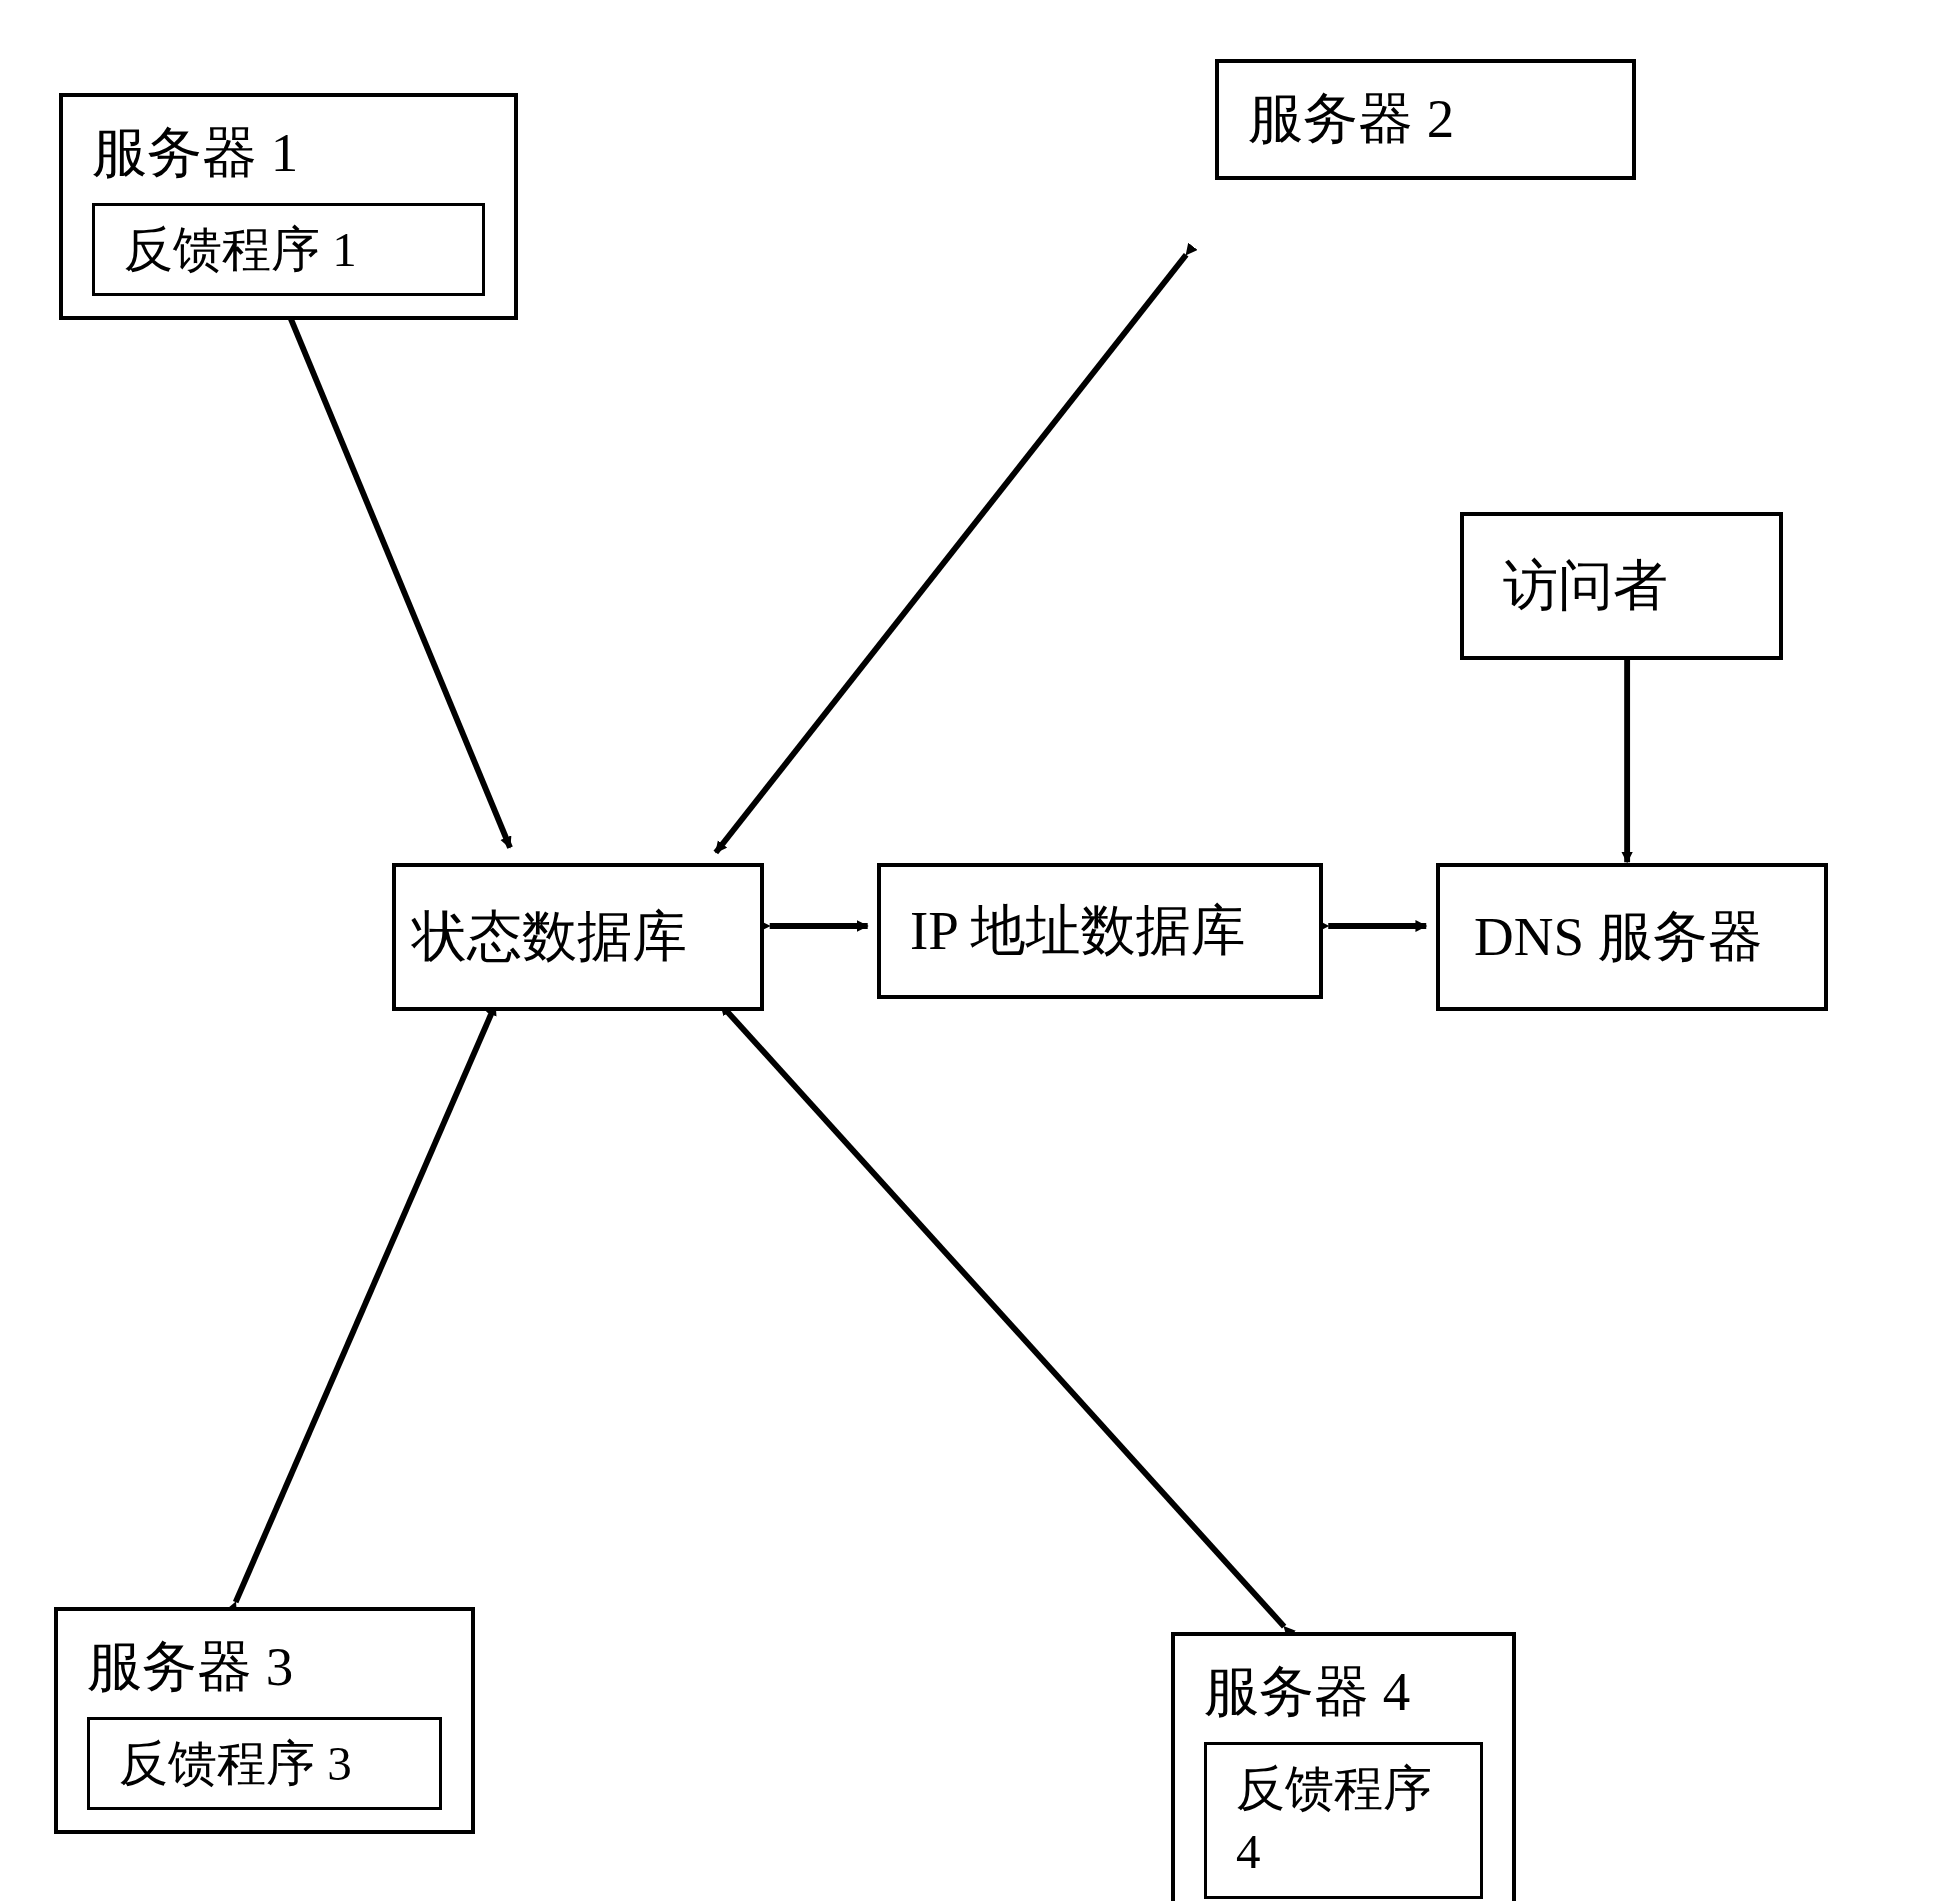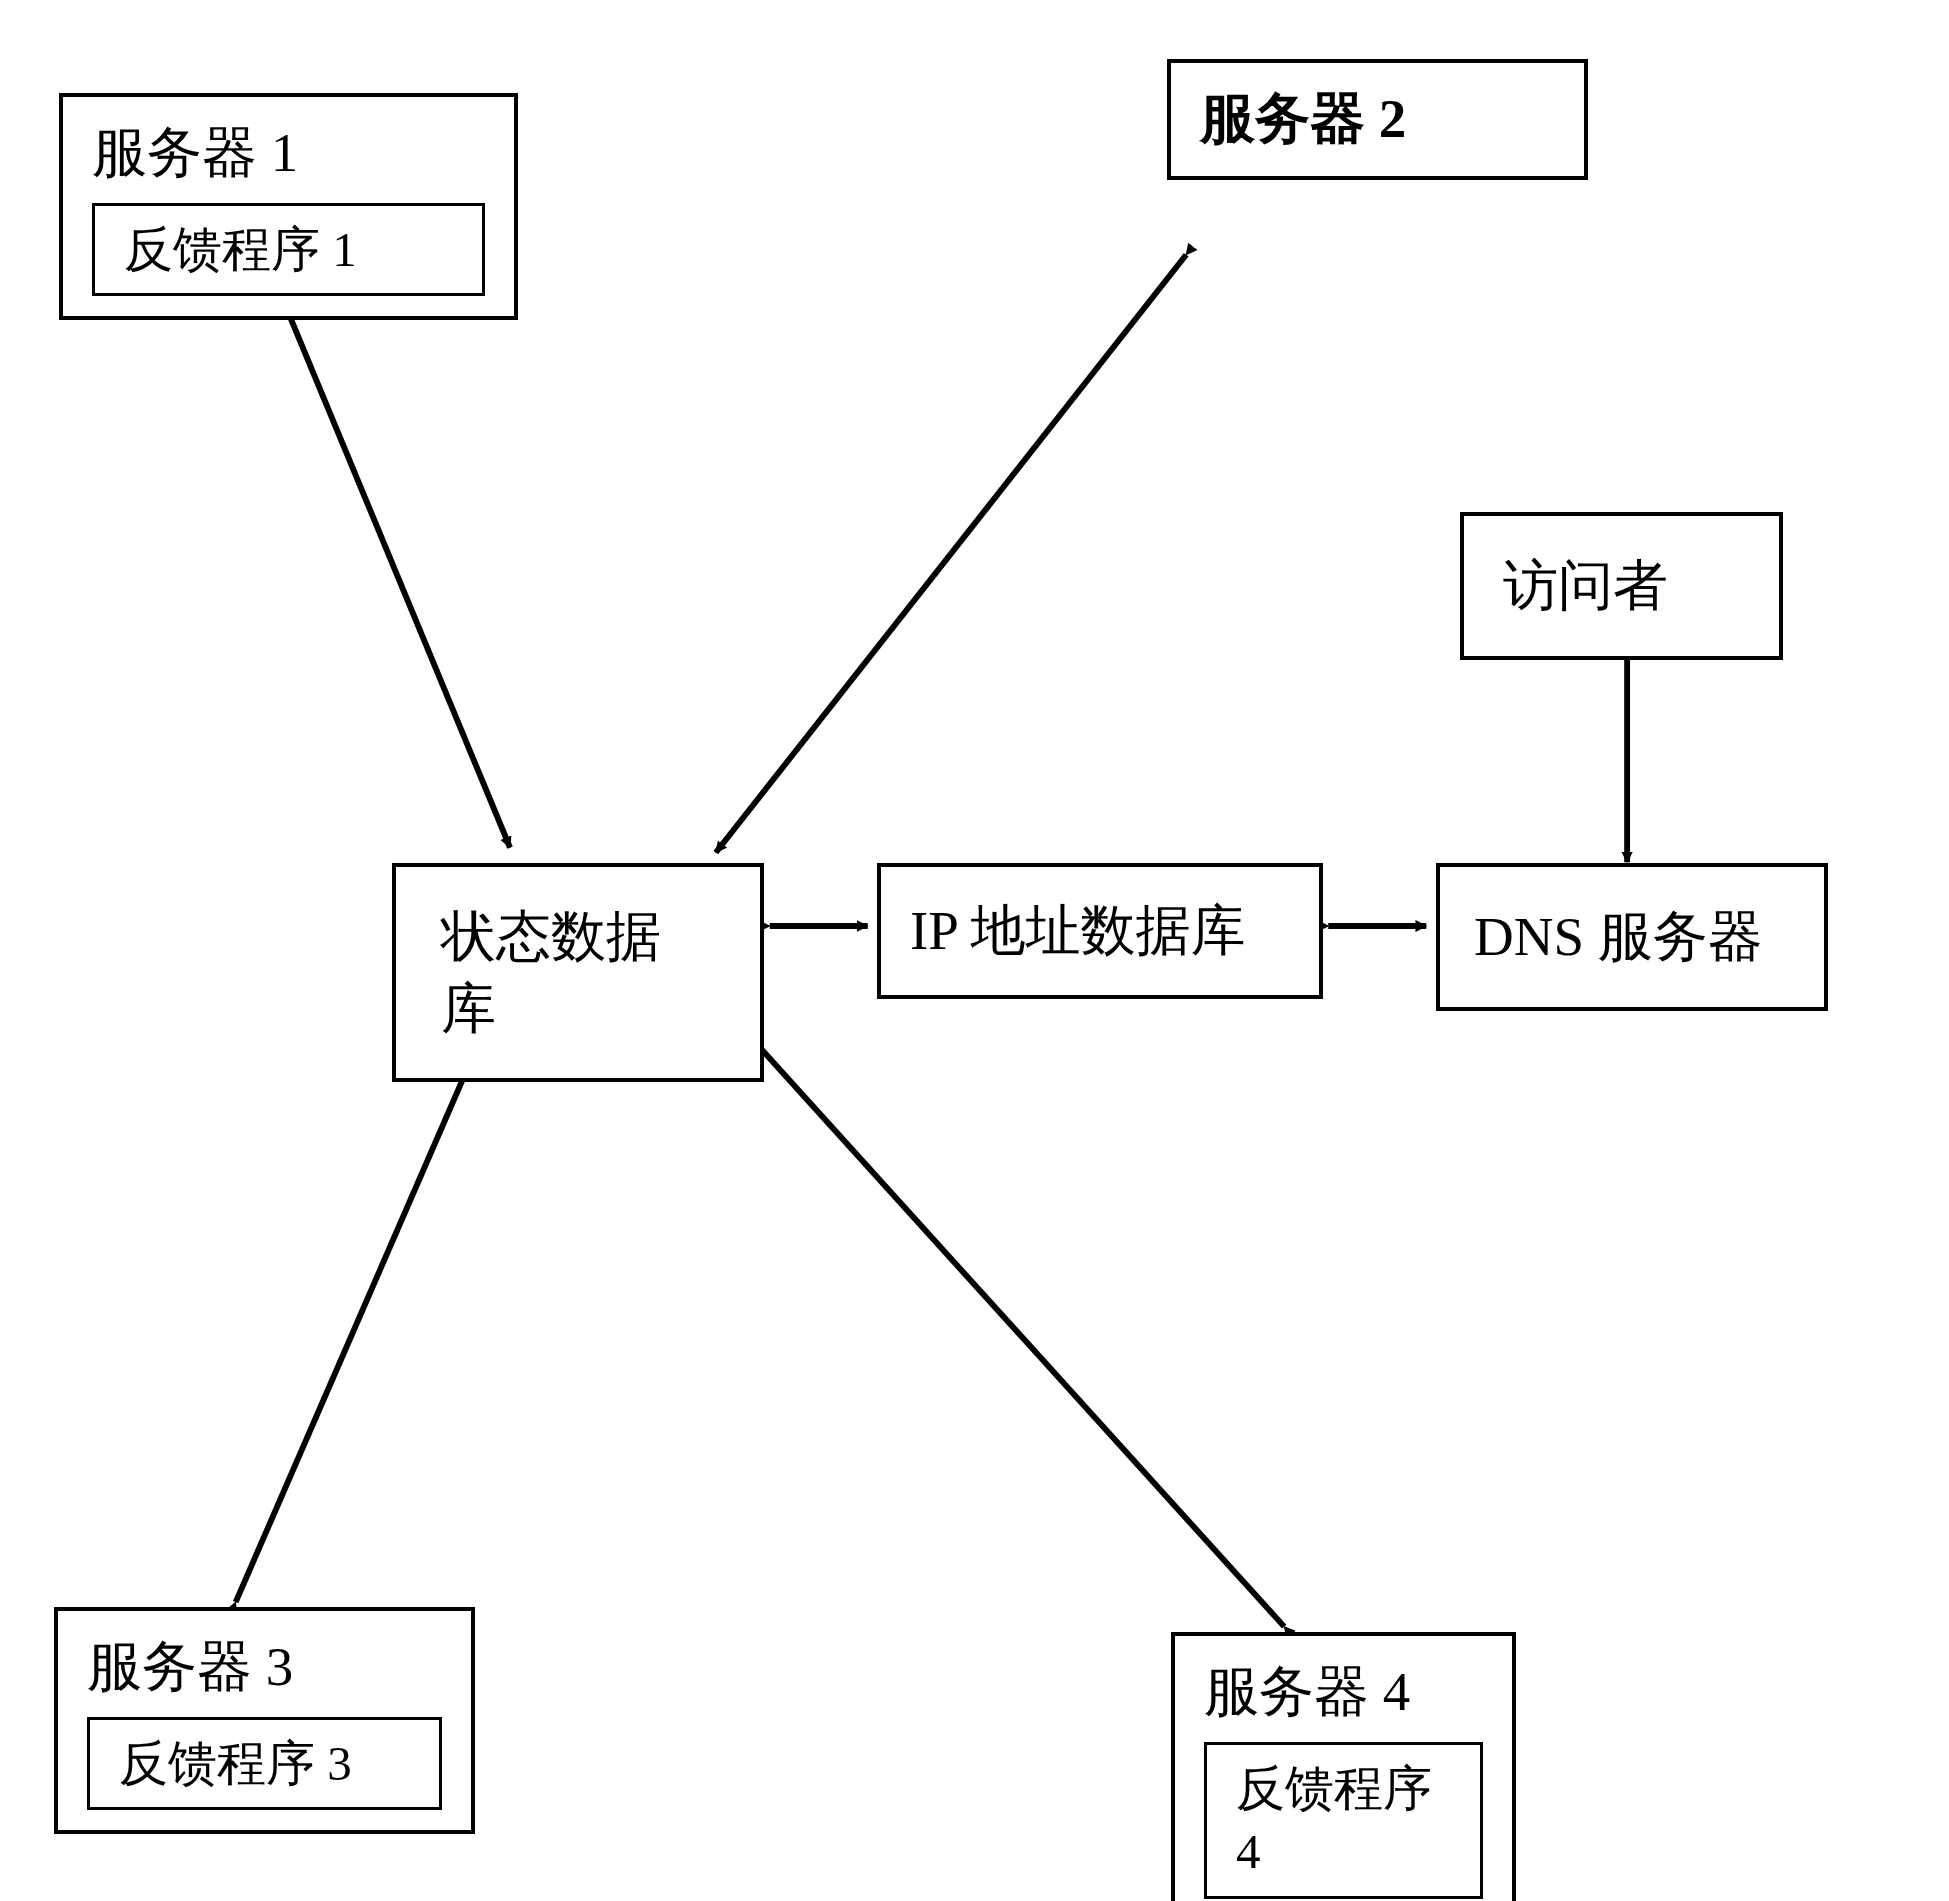--- a/index.html
+++ b/index.html
@@ -60,29 +60,29 @@
   <line x1="1355" y1="945" x2="1455" y2="945" stroke="#000" stroke-width="6" marker-start="url(#arrow)" marker-end="url(#arrow)"></line>
 
   <line x1="1660" y1="640" x2="1660" y2="880" stroke="#000" stroke-width="6" marker-start="url(#arrow)" marker-end="url(#arrow)"></line>
 </svg>
 
 <div class="box" style="left:59px; top:93px; width:459px;">
   <div class="title">服务器 1</div>
   <div class="inner-box">反馈程序 1</div>
 </div>
 
-<div class="box" style="left:1167px; top:59px; width:421px;font-weight:bold;">
+<div class="box" style="left:1215px; top:59px; width:421px;">
   <div class="title">服务器 2</div>
 </div>
 
 <div class="box" style="left:1460px; top:485px; width:323px; padding:34px 39px;margin-top:27px;">
   <span>访问者</span>
 </div>
 
-<div class="box" style="left:392px; top:863px; width:372px; padding:34px 45px;">
+<div class="box" style="left:392px; top:863px; width:372px; padding:34px 16px;">
   <span>状态数据库</span>
 </div>
 
 <div class="box" style="left:877px; top:863px; width:446px; padding:28px 29px;">
   <span>IP 地址数据库</span>
 </div>
 
 <div class="box" style="left:1436px; top:863px; width:392px; padding:34px 34px;">
   <span>DNS 服务器</span>
 </div>

